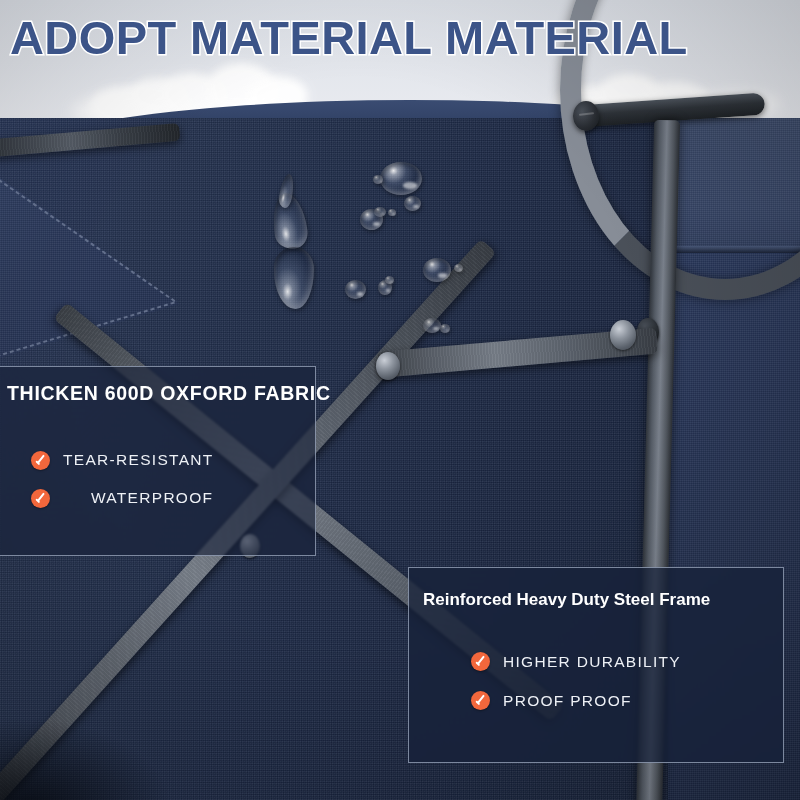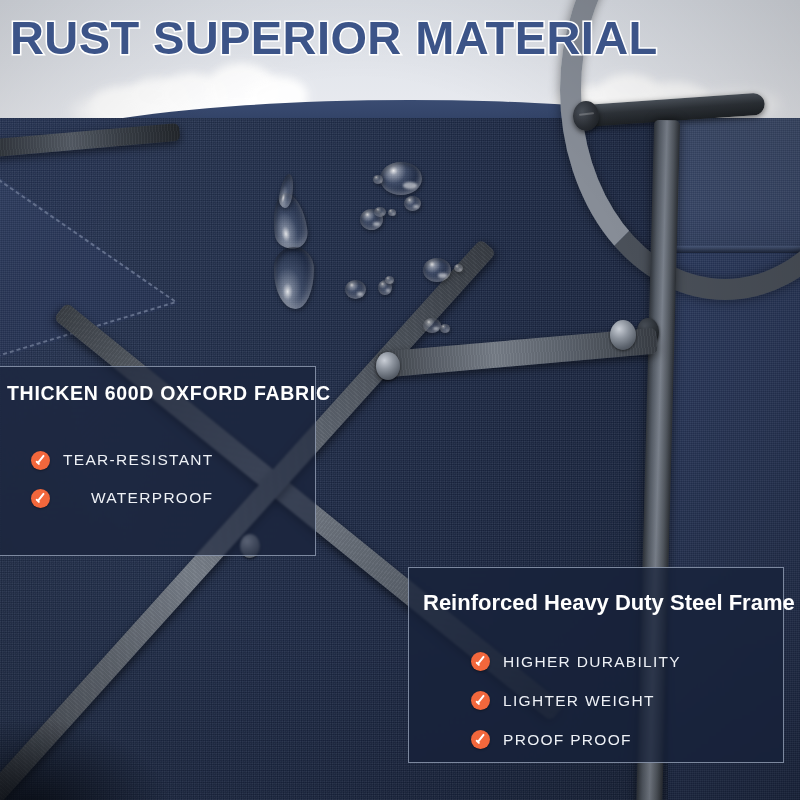--- a/index.html
+++ b/index.html
@@ -203,21 +203,21 @@
   }
   .callout.translucent{ background:rgba(22,32,57,.62); }
 
   .callout-title{
     color:#ffffff; font-weight:bold; white-space:nowrap;
   }
   .callout-title.upper{
     font-size:19.5px; letter-spacing:.7px;
   }
   .callout-title.title-case{
-    font-size:22px; letter-spacing:0;
+    font-size:17px; letter-spacing:0;
   }
 
   .feature-list{ list-style:none; }
   .feature-item{
     display:flex; align-items:center;
     color:#eef1f6; font-size:15.5px; letter-spacing:1.3px;
     white-space:nowrap;
   }
   .check-icon{
     width:19px; height:19px; flex:0 0 19px; margin-right:13px;
@@ -337,21 +337,21 @@
   <div class="drop" style="left:378px;top:280px;width:14px;height:15px;border-radius:55% 45% 50% 50%;"></div>
   <div class="drop" style="left:385px;top:276px;width:9px;height:8px;"></div>
   <div class="drop" style="left:423px;top:258px;width:28px;height:24px;"></div>
   <div class="drop" style="left:454px;top:264px;width:9px;height:8px;"></div>
   <div class="drop" style="left:423px;top:318px;width:18px;height:15px;"></div>
   <div class="drop" style="left:440px;top:324px;width:10px;height:9px;"></div>
 
   <div class="vignette"></div>
   <div class="dark-corner"></div>
 
-  <div class="headline">RUST SUPERIOR MATERIAL</div>
+  <div class="headline">ADOPT MATERIAL MATERIAL</div>
 
   <div class="callout translucent" style="left:-6px;top:366px;width:322px;height:190px;">
     <div class="callout-title upper" style="position:absolute;left:12px;top:15px;">THICKEN 600D OXFORD FABRIC</div>
 
     <ul class="feature-list" style="position:absolute;left:36px;top:74px;">
       <li class="feature-item" style="height:38px;text-align:center;">
         <span class="check-icon"></span>
         <span>TEAR-RESISTANT</span>
       </li>
       <li class="feature-item" style="height:38px;gap:28px;">
@@ -364,22 +364,18 @@
   <div class="callout" style="left:408px;top:567px;width:376px;height:196px;">
     <div class="callout-title title-case" style="position:absolute;left:14px;top:22px;">Reinforced Heavy Duty Steel Frame</div>
 
     <ul class="feature-list" style="position:absolute;left:62px;top:74px;">
       <li class="feature-item" style="height:39px;text-align:right;">
         <span class="check-icon"></span>
         <span>HIGHER DURABILITY</span>
       </li>
       <li class="feature-item" style="height:39px;">
         <span class="check-icon"></span>
-        <span>LIGHTER WEIGHT</span>
-      </li>
-      <li class="feature-item" style="height:39px;">
-        <span class="check-icon"></span>
         <span>PROOF PROOF</span>
       </li>
     </ul>
   </div>
 
 </div>
 
 </body></html>

